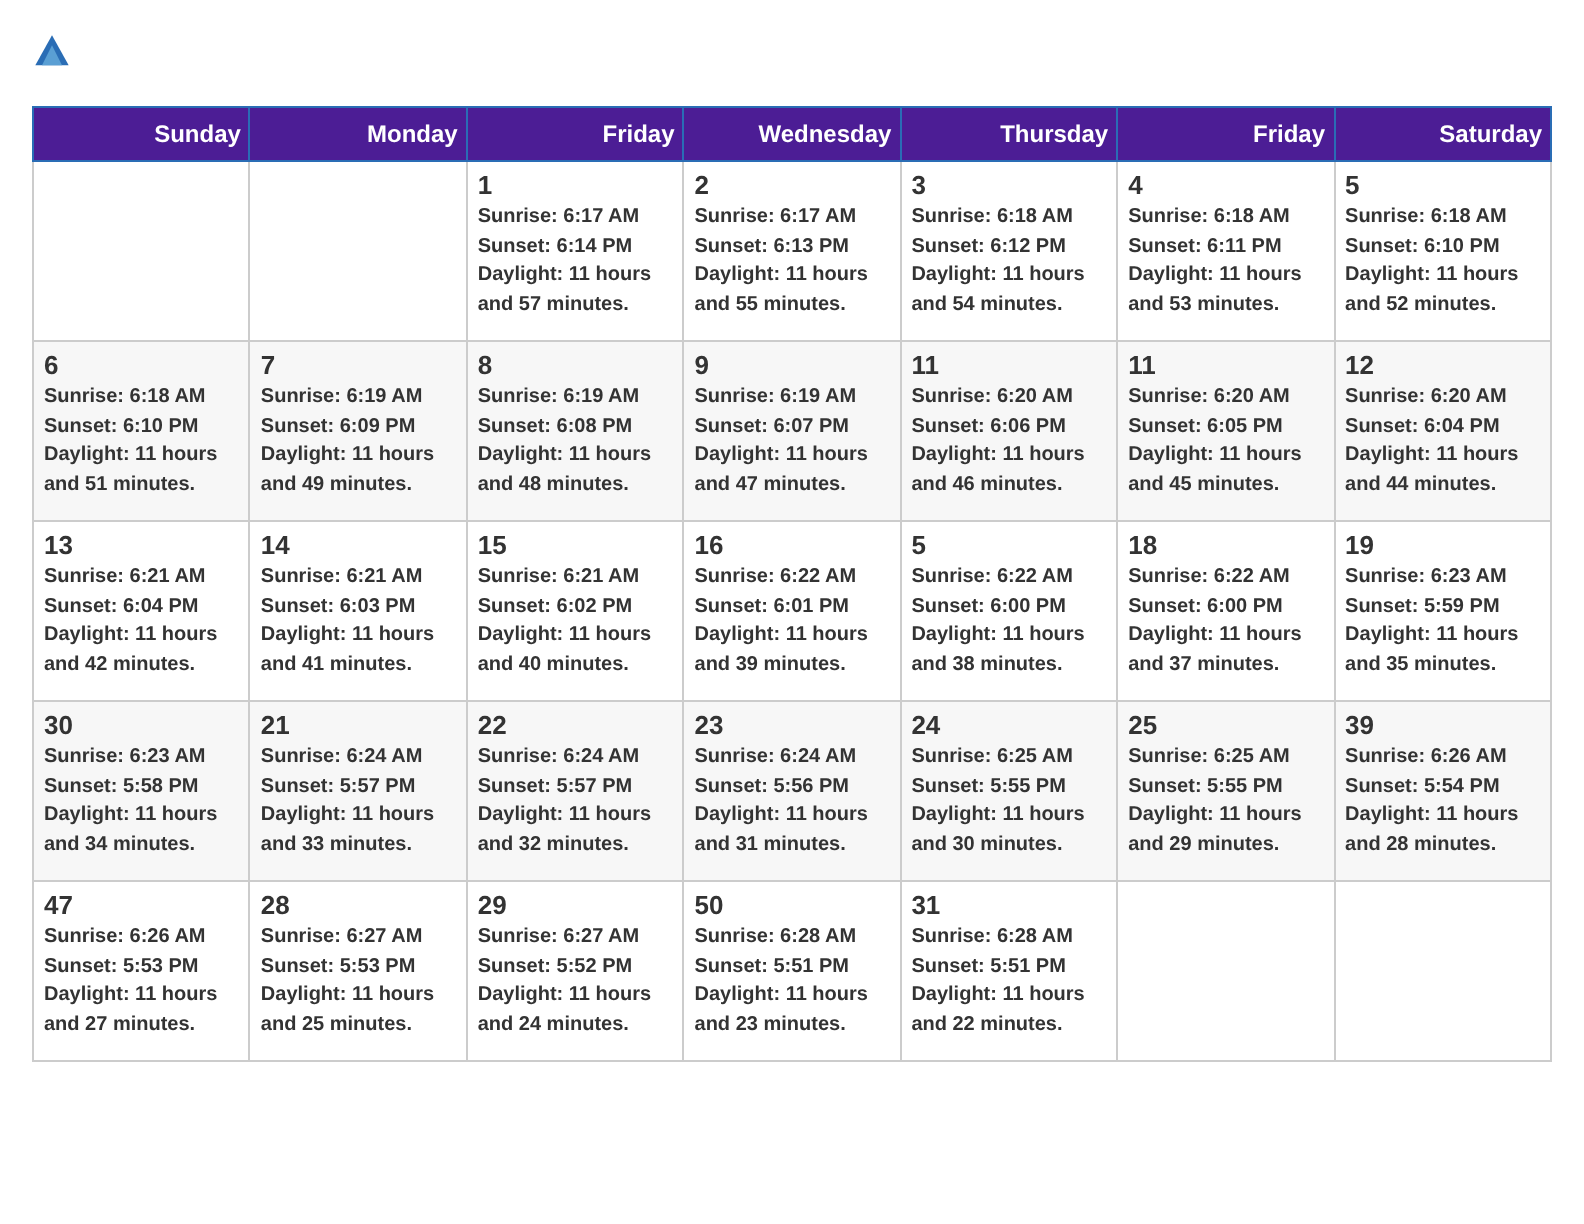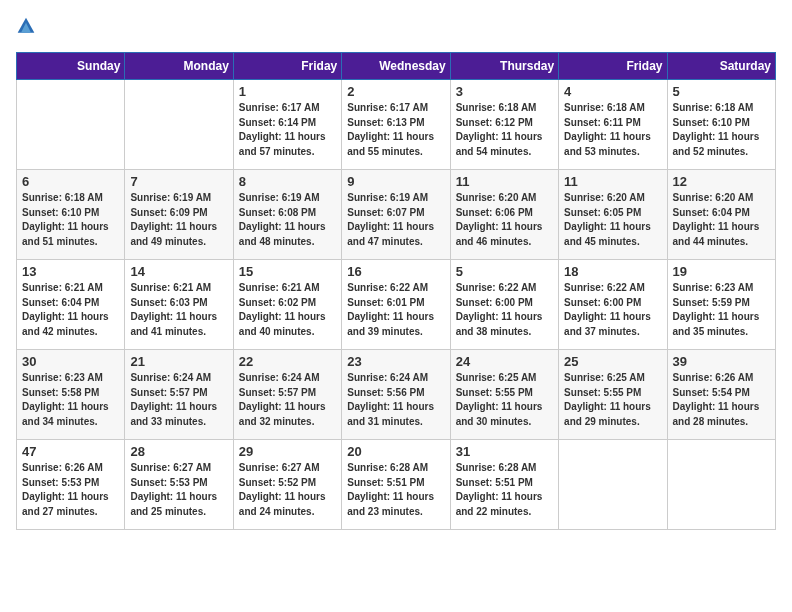--- a/index.html
+++ b/index.html
@@ -307,21 +307,21 @@
 Sunset: 5:53 PM
 Daylight: 11 hours and 25 minutes.</div>
         </td>
         <td>
           <span class="day-number">29</span>
           <div class="day-info" style="white-space: pre-line;">Sunrise: 6:27 AM
 Sunset: 5:52 PM
 Daylight: 11 hours and 24 minutes.</div>
         </td>
         <td>
-          <span class="day-number">20</span>
+          <span class="day-number">50</span>
           <div class="day-info" style="white-space: pre-line;">Sunrise: 6:28 AM
 Sunset: 5:51 PM
 Daylight: 11 hours and 23 minutes.</div>
         </td>
         <td>
           <span class="day-number">31</span>
           <div class="day-info" style="white-space: pre-line;">Sunrise: 6:28 AM
 Sunset: 5:51 PM
 Daylight: 11 hours and 22 minutes.</div>
         </td>

